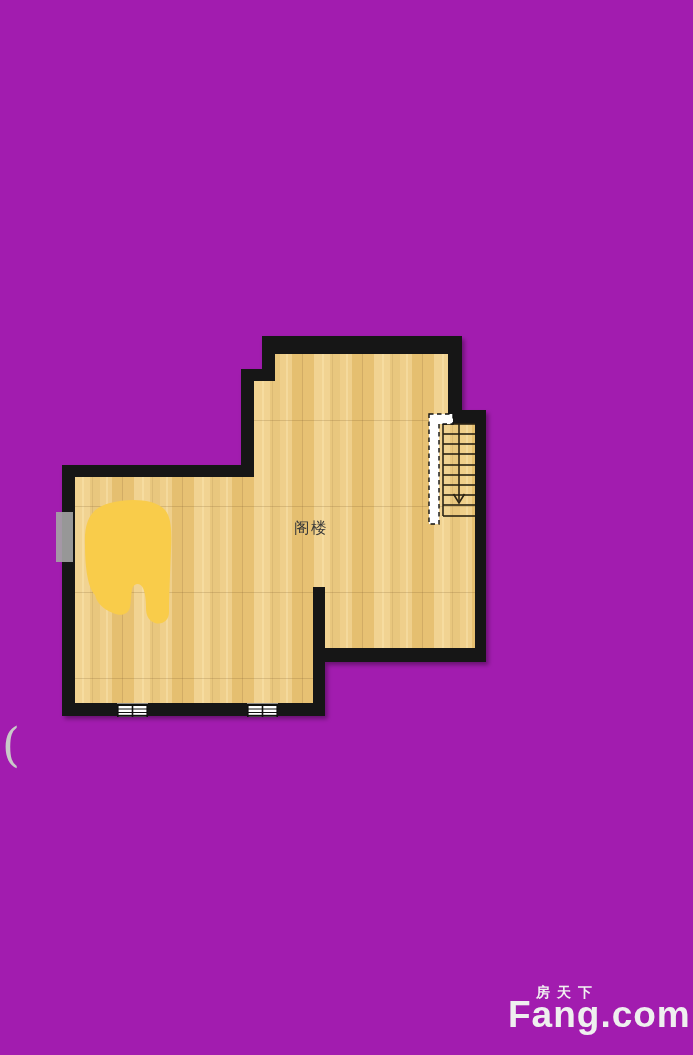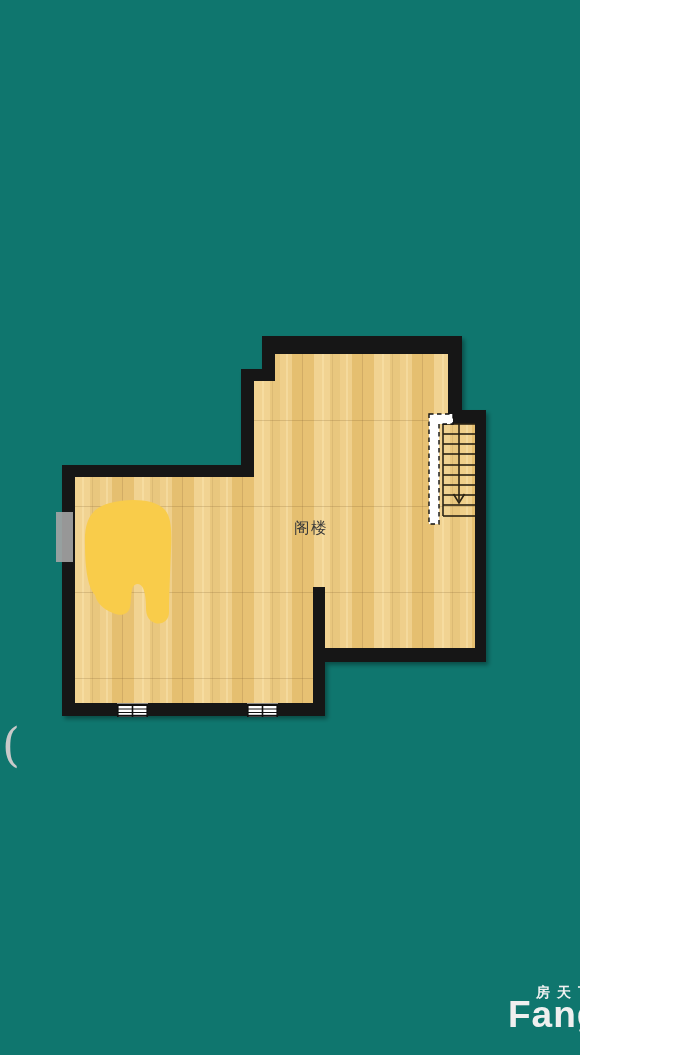--- a/index.html
+++ b/index.html
@@ -1,19 +1,19 @@
 <!DOCTYPE html>
 <html><head>
 <meta charset="utf-8">
 <style>
   html,body{margin:0;padding:0;background:#ffffff;}
   .canvas{
     position:relative;
-    width:580px;height:1055px;
-    background:#0f766e;
+    width:693px;height:1055px;
+    background:#a21caf;
     overflow:hidden;
     font-family:"Liberation Sans", sans-serif;
     text-align:center;
   }
   .plan-svg{position:absolute;left:0;top:0;}
   .left-mark{
     position:absolute;left:2px;top:722px;
     font-family:"DejaVu Serif", serif;
     font-size:46px;font-weight:200;color:#c9c9c9;line-height:1;
     user-select:none;

